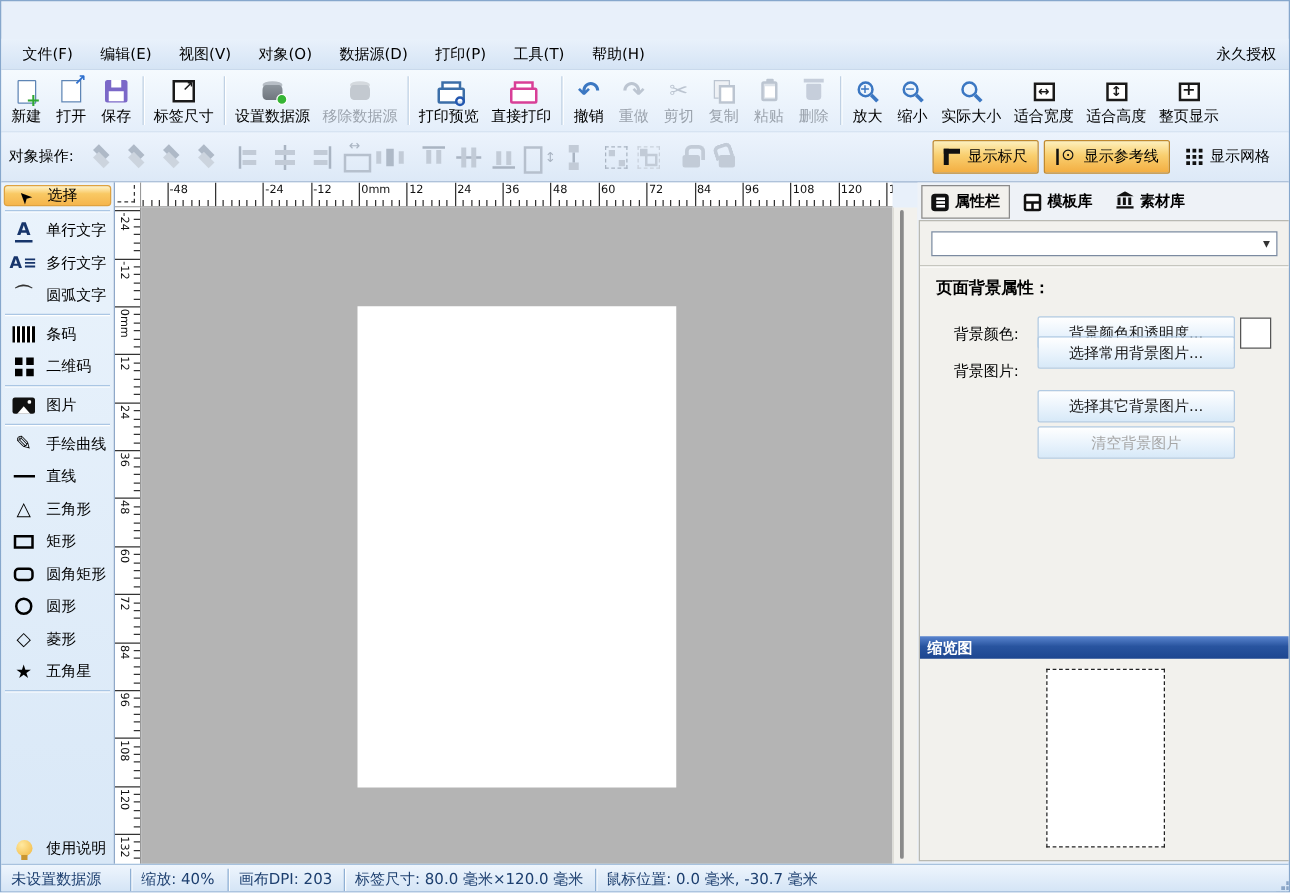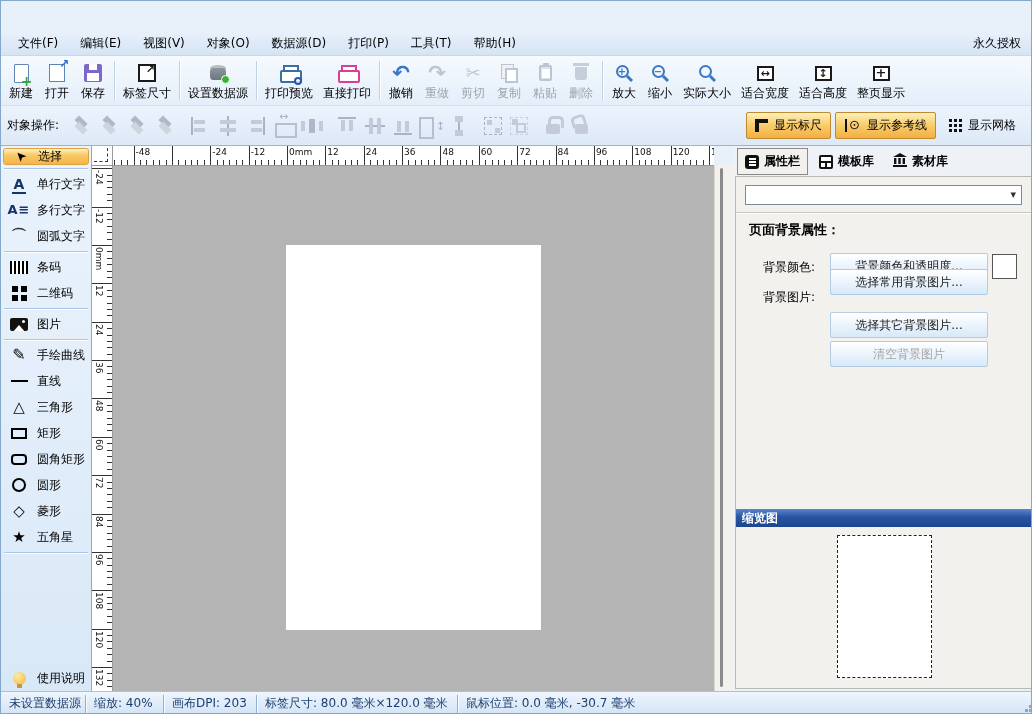--- a/index.html
+++ b/index.html
@@ -168,21 +168,21 @@
   .rlbl { position:absolute; left:27px; color:#000; }
   .rbtn { position:absolute; left:94px; width:158px; height:26px; border:1px solid #b3cbe3; border-radius:2px; background:linear-gradient(#ffffff,#e9f3fc 55%,#d7e9f8); color:#1a1a1a; display:flex; align-items:center; justify-content:center; white-space:nowrap; }
   .rbtn.dis { color:#a6a6a6; }
   .swatch { position:absolute; left:256px; top:77px; width:25px; height:25px; background:#fff; border:1px solid #555; }
   .thead { position:absolute; left:0; right:0; top:332px; height:18px; background:linear-gradient(#5a85cf,#28549f 45%,#1d4690); color:#fff; font-weight:bold; line-height:18px; padding-left:6px; }
   .thumbbox { position:absolute; left:101px; top:358px; width:95px; height:143px; background:#fff; border:1px dashed #222; }
 
   
   .statusbar { position:absolute; left:0; top:690px; width:100%; height:24px; background:linear-gradient(#eef5fd,#d2e3f5); border-top:1px solid #a8c2de; display:flex; align-items:center; color:#1d3f6f; }
   .scell { padding:0 8px; white-space:nowrap; }
-  .sc0 { width:84px; } .sc1 { width:77px; } .sc2 { width:92px; } .sc3 { width:200px; }
+  .sc0 { width:103px; } .sc1 { width:77px; } .sc2 { width:92px; } .sc3 { width:200px; }
   .ssep { width:1px; height:18px; background:#8fb0d4; box-shadow:1px 0 0 rgba(255,255,255,.85); flex:none; }
   .grip { position:absolute; right:3px; bottom:3px; width:3px; height:3px; background:#8aa6c8; box-shadow:-4px 4px 0 #8aa6c8,4px -4px 0 #8aa6c8,0 4px 0 #8aa6c8,4px 0 0 #8aa6c8,4px 4px 0 #8aa6c8; }
 </style>
 </head>
 <body>
 
 <div class="app">
 
 
   <div class="menubar">
@@ -224,20 +224,26 @@
         <span class="tlbl">标签尺寸</span>
       </div>
     <div class="vsep"></div>
     <div class="tb1">
         <span class="tico">
           <span class="i-db">
             <span class="badge"></span>
           </span>
         </span>
         <span class="tlbl">设置数据源</span>
+      </div>
+    <div class="tb1 dis">
+        <span class="tico">
+          <span class="i-db"></span>
+        </span>
+        <span class="tlbl">移除数据源</span>
       </div>
     <div class="vsep"></div>
     <div class="tb1">
         <span class="tico">
           <span class="i-printer">
             <span class="mg"></span>
           </span>
         </span>
         <span class="tlbl">打印预览</span>
       </div>

